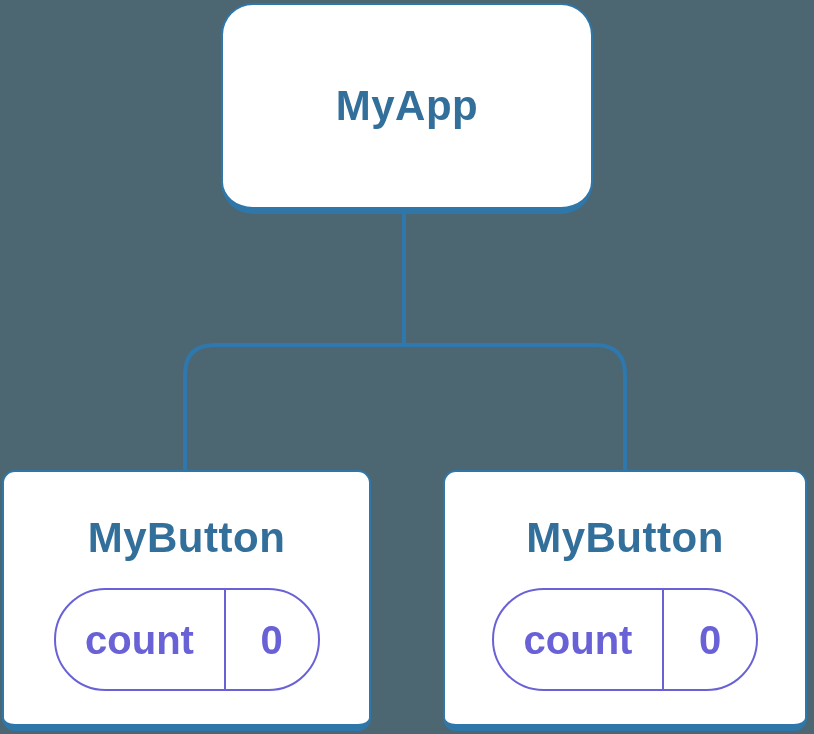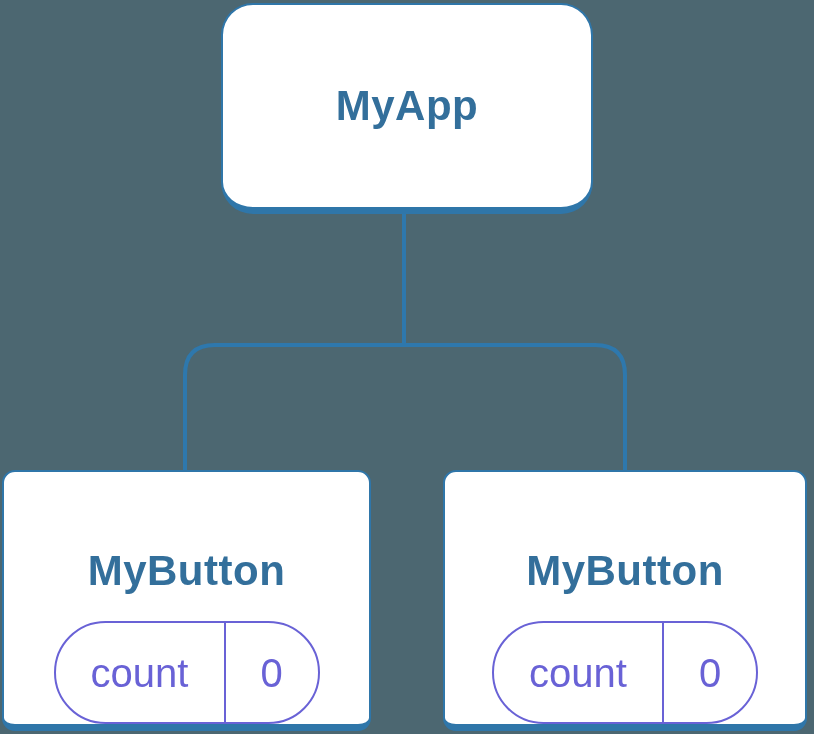--- a/index.html
+++ b/index.html
@@ -28,21 +28,20 @@
   .node {
     position: absolute;
     background: #FFFFFF;
     border: 2px solid #2F76A9;
     border-bottom-width: 7px;
     border-radius: 13px;
     box-sizing: border-box;
     display: flex;
     flex-direction: column;
     align-items: center;
-    justify-content: flex-end;
   }
   .node-root {
     left: 221px;
     top: 3px;
     width: 372px;
     height: 211px;
     justify-content: center;
     border-radius: 32px;
   }
   .node-child-left {
@@ -89,21 +88,21 @@
   .state-value-cell {
     width: 92px;
     border-left: 2px solid #6962D6;
     display: flex;
     align-items: center;
     justify-content: center;
   }
   .state-text {
     color: #6962D6;
     font-size: 40px;
-    font-weight: 400;
+    font-weight: 700;
     line-height: 1;
     white-space: nowrap;
   }
 </style>
 </head>
 <body>
 
 <div class="stage">
 
   <svg class="connector-svg" viewBox="0 0 814 734" xmlns="http://www.w3.org/2000/svg" aria-hidden="true">

